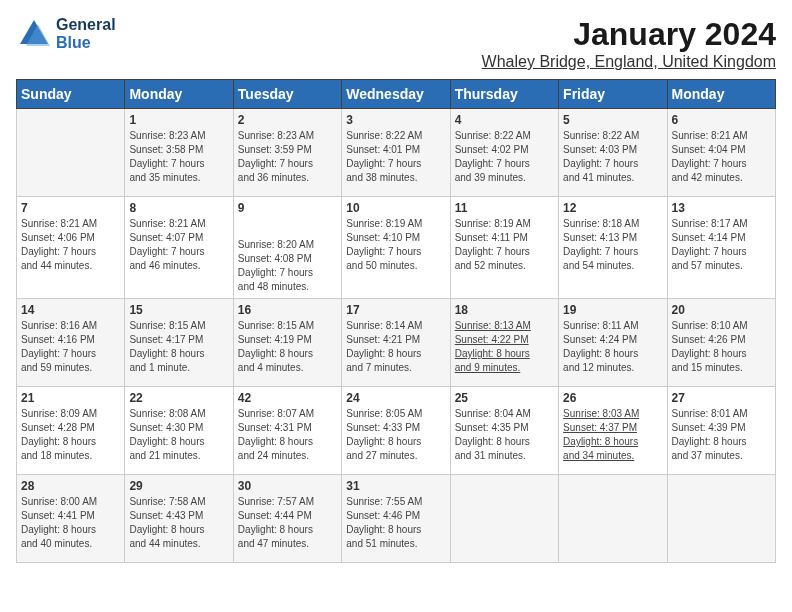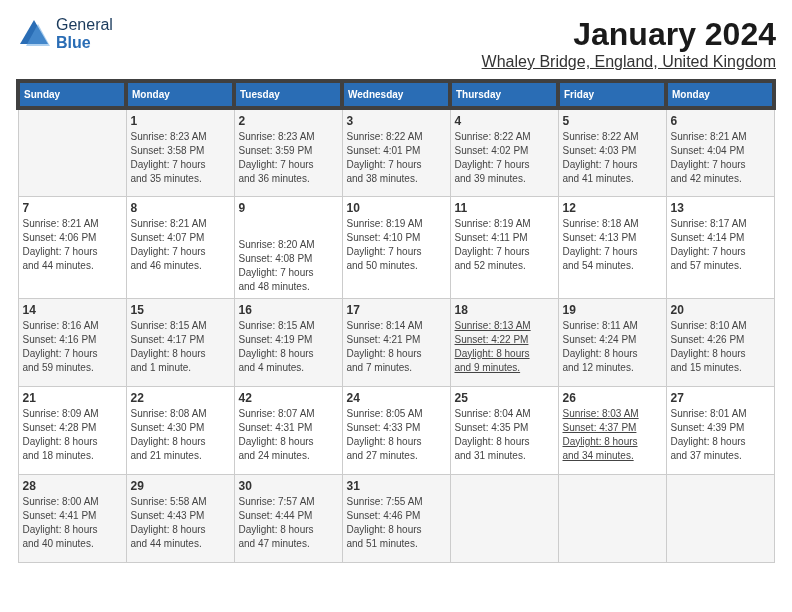--- a/index.html
+++ b/index.html
@@ -39,25 +39,25 @@
       text-decoration: underline;
     }
     table {
       width: 100%;
       border-collapse: collapse;
       table-layout: fixed;
     }
     thead tr th {
       background-color: #2a6db5;
       color: #fff;
-      font-size: 10px;
+      font-size: 14px;
       font-weight: bold;
       padding: 6px 4px;
       text-align: left;
-      border: 4px solid #404040;
+      border: 1px solid #404040;
     }
     tbody tr td {
       border: 1px solid #ccc;
       vertical-align: top;
       padding: 4px 4px;
       font-size: 10px;
       color: #333;
       height: 88px;
     }
     tbody tr:nth-child(odd) td {
@@ -82,21 +82,21 @@
 <body>
 
 <div class="header-section">
   <div class="logo">
     <svg class="logo-icon" viewBox="0 0 36 36" xmlns="http://www.w3.org/2000/svg">
       <rect width="36" height="36" fill="white"></rect>
       <polygon points="18,4 32,28 4,28" fill="#2a6db5"></polygon>
       <polygon points="22,8 34,30 10,30" fill="#5aa0e0" opacity="0.5"></polygon>
     </svg>
     <div>
-      <div style="font-size:16px;font-weight:normal;color:#1a3a5c;">General</div>
+      <div style="font-size:16px;font-weight:bold;color:#1a3a5c;">General</div>
       <div style="font-size:16px;font-weight:bold;color:#2a6db5;">Blue</div>
     </div>
   </div>
   <div class="title-section">
     <div class="calendar-title">January 2024</div>
     <div class="calendar-subtitle">Whaley Bridge, England, United Kingdom</div>
   </div>
 </div>
 
 <table>
@@ -313,21 +313,21 @@
       <tr>
         <td>
           <span class="day-number">28</span>
           <div class="day-info" style="white-space: pre-line;">Sunrise: 8:00 AM
 Sunset: 4:41 PM
 Daylight: 8 hours
 and 40 minutes.</div>
         </td>
         <td>
           <span class="day-number">29</span>
-          <div class="day-info" style="white-space: pre-line;">Sunrise: 5:58 AM
+          <div class="day-info" style="white-space: pre-line;">Sunrise: 7:58 AM
 Sunset: 4:43 PM
 Daylight: 8 hours
 and 44 minutes.</div>
         </td>
         <td>
           <span class="day-number">30</span>
           <div class="day-info" style="white-space: pre-line;">Sunrise: 7:57 AM
 Sunset: 4:44 PM
 Daylight: 8 hours
 and 47 minutes.</div>

